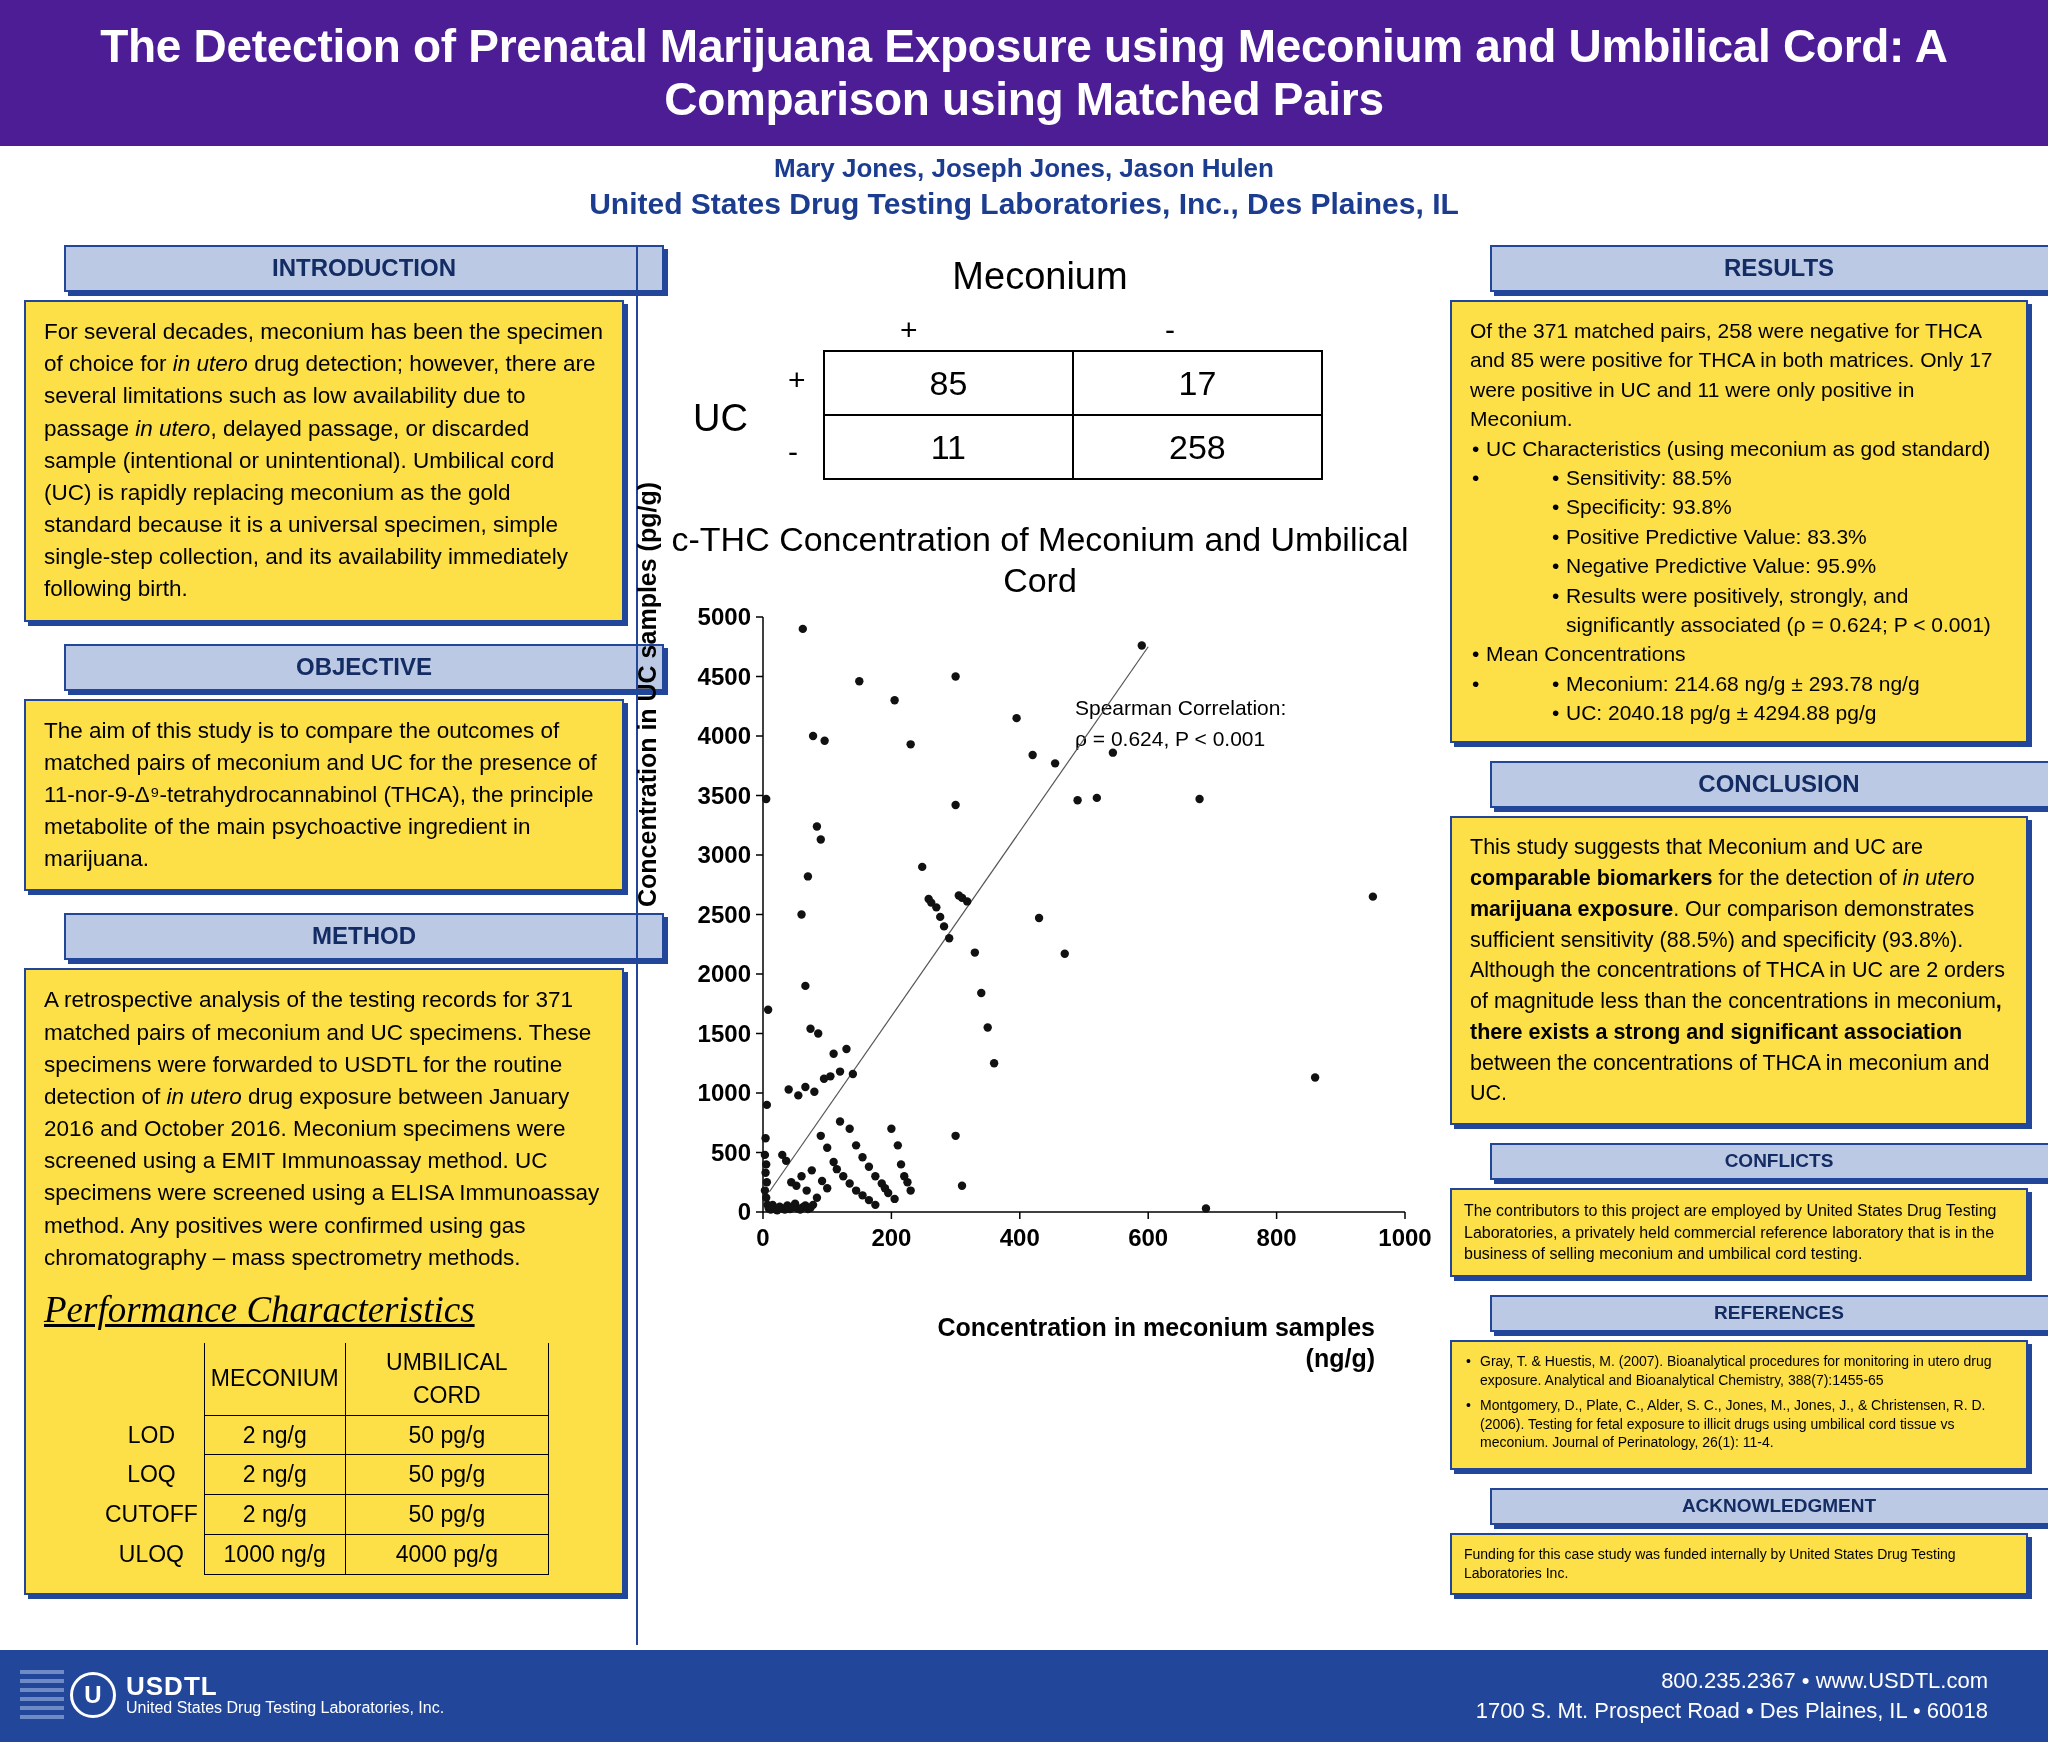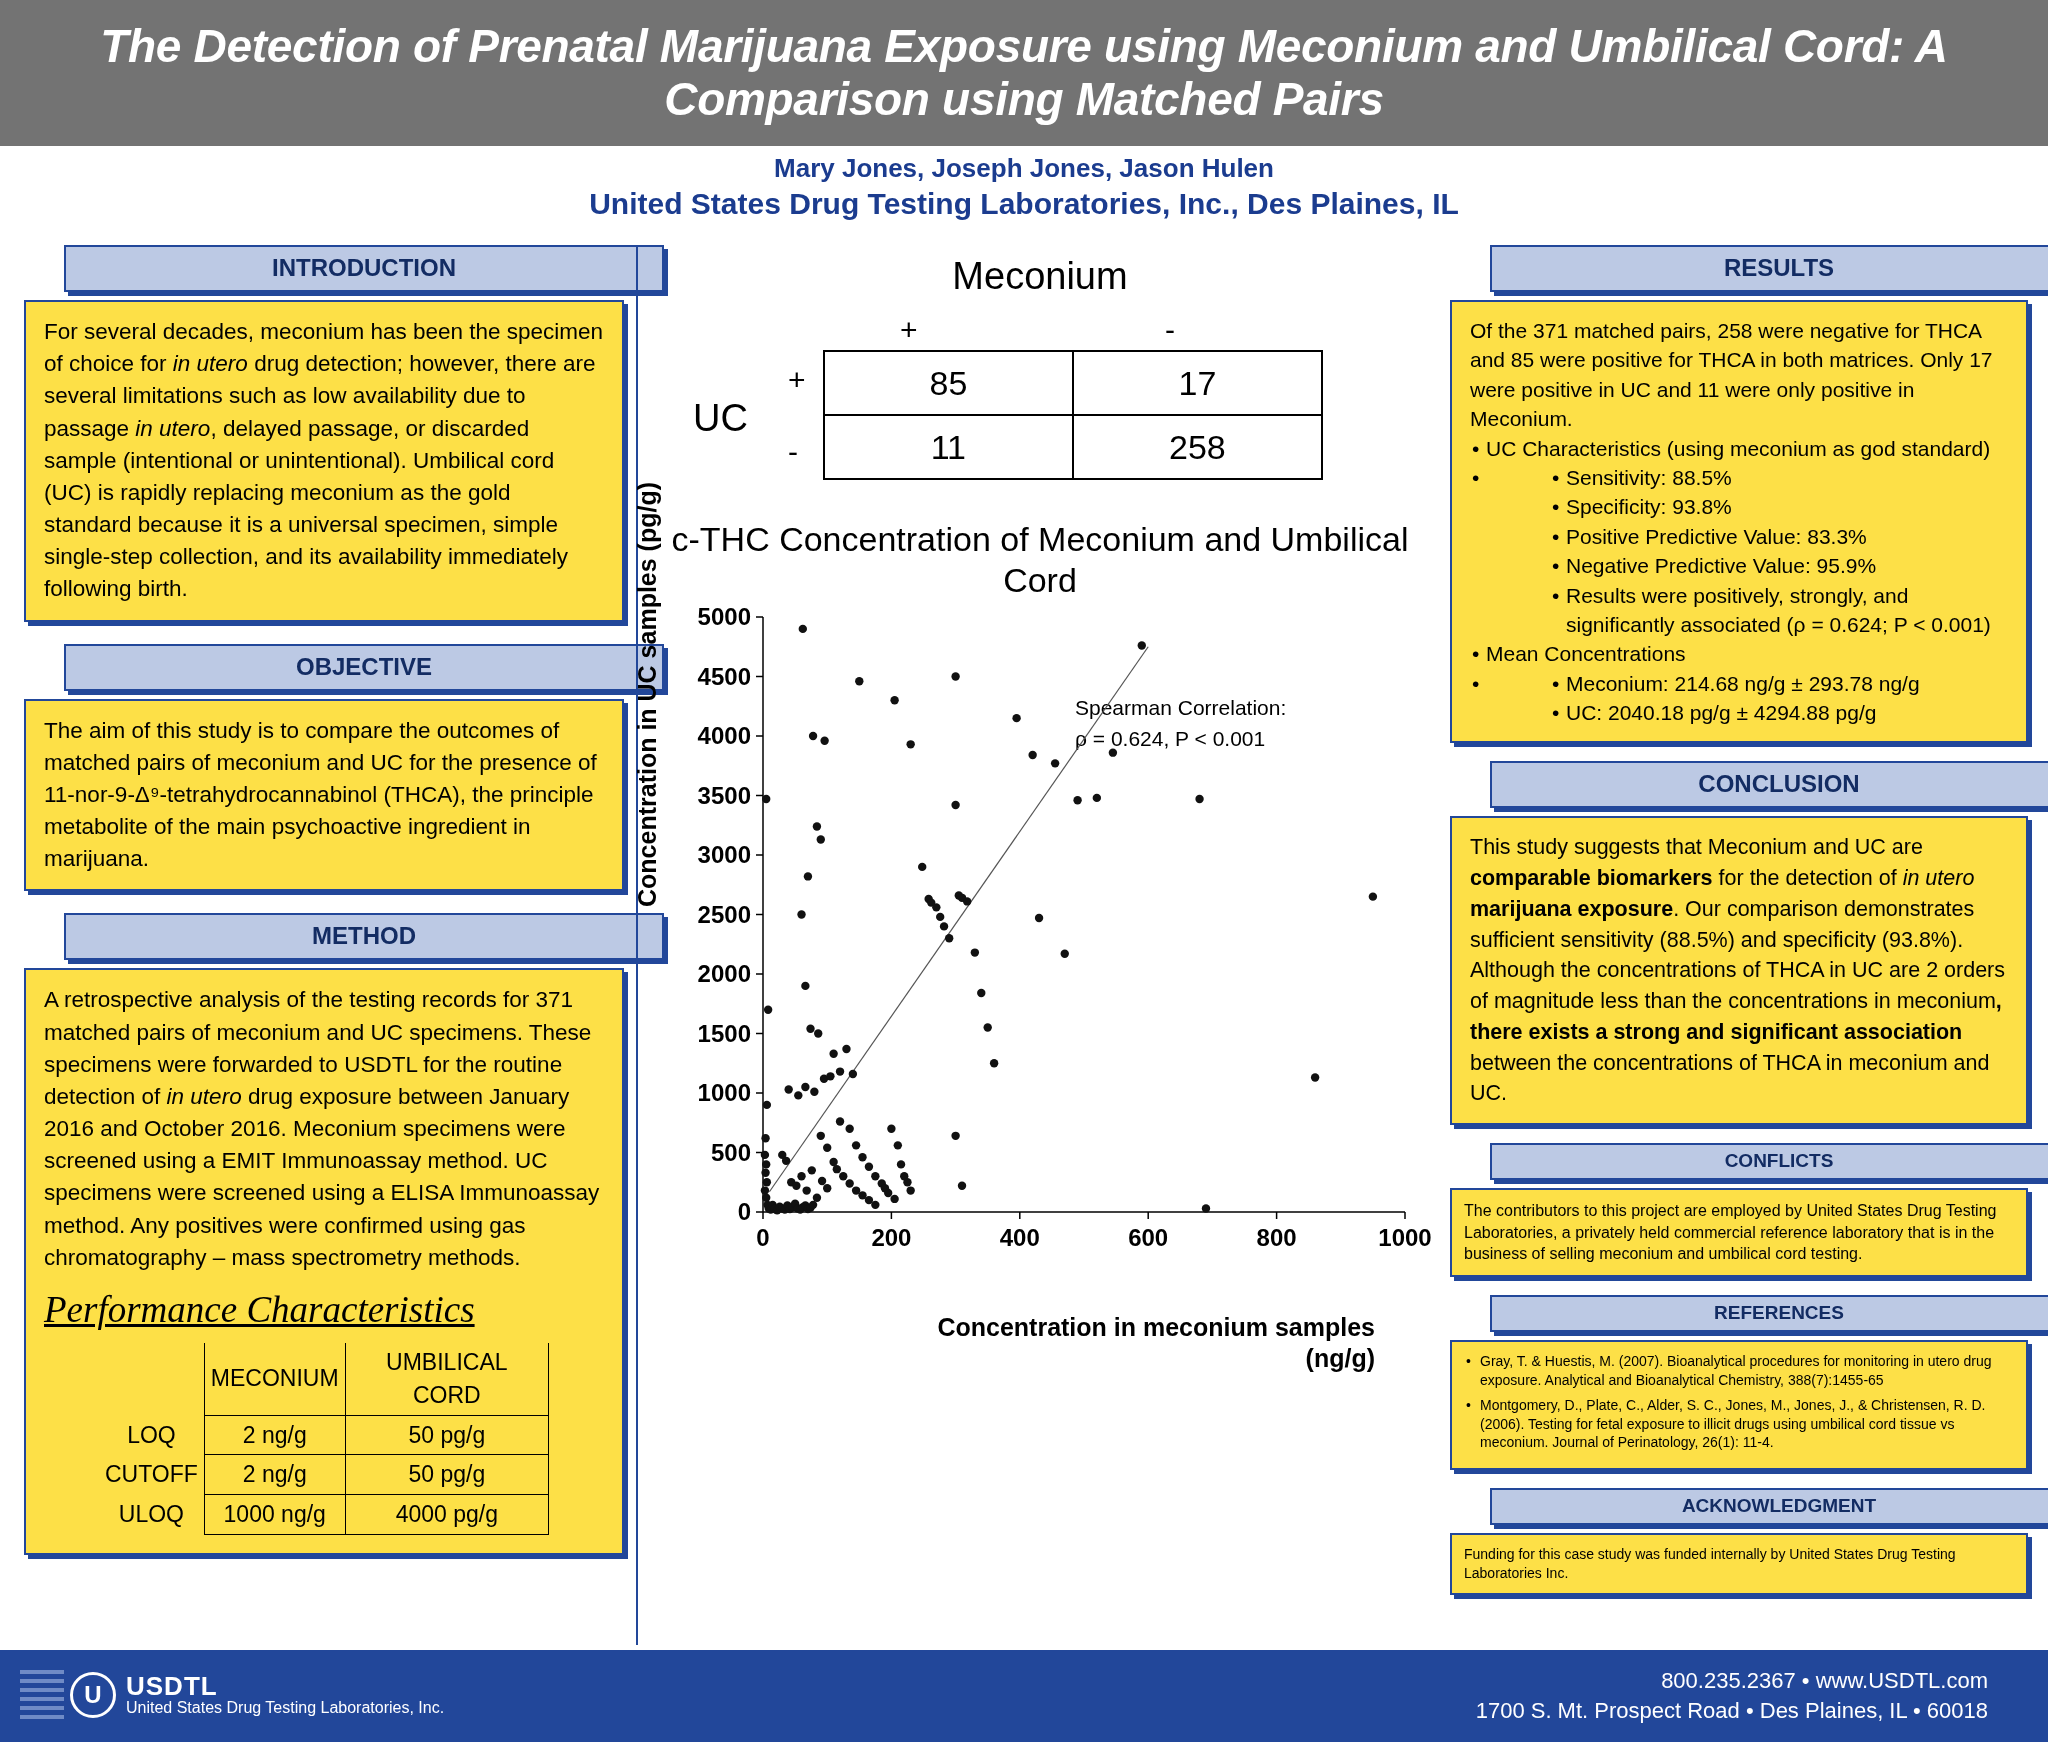--- a/index.html
+++ b/index.html
@@ -7,22 +7,22 @@
     width:2048px;height:1742px;
     background:#ffffff;
     font-family:"Liberation Sans", sans-serif;
     color:#000;
     position:relative;
     overflow:hidden;
   }
   
   .titlebar{
     position:absolute;left:0;top:0;width:2048px;height:146px;
-    background:#737373;
-    display:flex;align-items:center;justify-content:center;font-style:italic;
+    background:#4c1d95;
+    display:flex;align-items:center;justify-content:center;
   }
   .titlebar h1{
     margin:0;
     color:#ffffff;
     font-size:46px;
     font-weight:bold;
     line-height:1.15;
     text-align:center;
     width:1900px;
     letter-spacing:-0.3px;
@@ -182,20 +182,25 @@
   <div class="panel-body">
     <p>A retrospective analysis of the testing records for 371 matched pairs of meconium and UC specimens. These specimens were forwarded to USDTL for the routine detection of <span class="ital">in utero</span> drug exposure between January 2016 and October 2016. Meconium specimens were screened using a EMIT Immunoassay method. UC specimens were screened using a ELISA Immunoassay method. Any positives were confirmed using gas chromatography – mass spectrometry methods.</p>
 
     <div class="perf-title">Performance Characteristics</div>
     <table class="perf">
       <tbody>
           <tr class="hdr">
         <td class="blank"></td>
         <td>MECONIUM</td>
         <td>UMBILICAL CORD</td>
+      </tr>
+      <tr>
+        <td class="lab">LOD</td>
+        <td>2 ng/g</td>
+        <td>50 pg/g</td>
       </tr>
       <tr>
         <td class="lab">LOQ</td>
         <td>2 ng/g</td>
         <td>50 pg/g</td>
       </tr>
       <tr>
         <td class="lab">CUTOFF</td>
         <td>2 ng/g</td>
         <td>50 pg/g</td>

